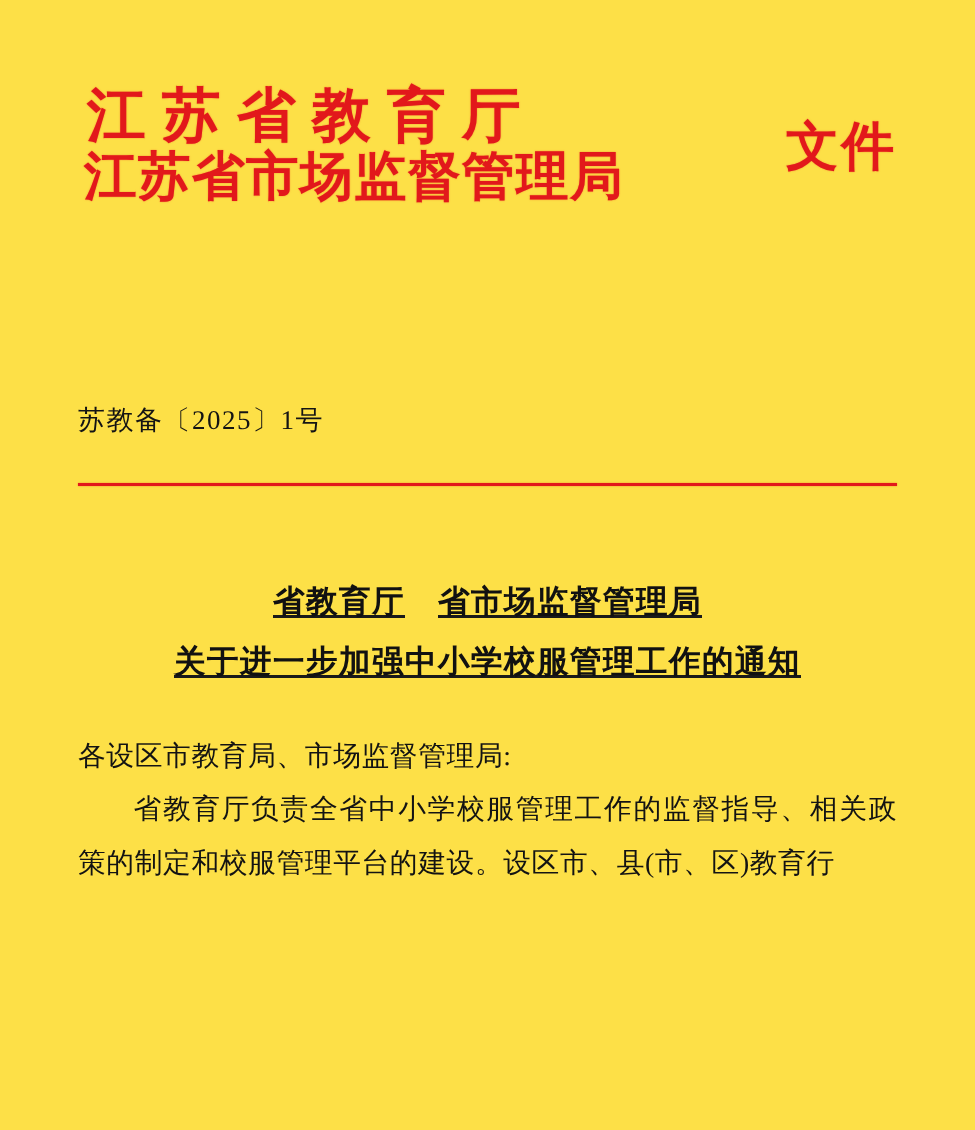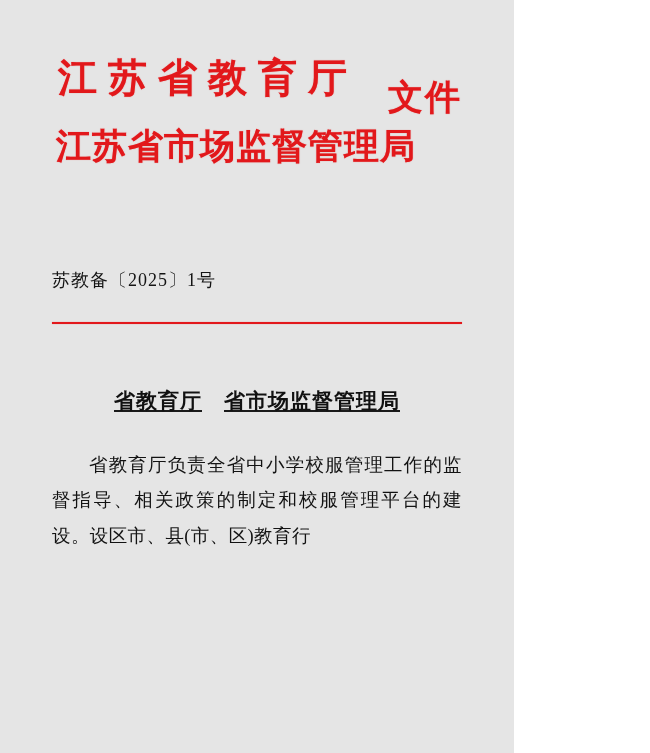--- a/index.html
+++ b/index.html
@@ -9,23 +9,23 @@
   }
   body {
     width: 650px;
     height: 753px;
     font-family: "Liberation Serif", serif;
     color: #1a1a1a;
     overflow: hidden;
   }
   .page {
     position: relative;
-    width: 514px;
+    width: 650px;
     height: 753px;
-    background: #e5e5e5;
+    background: #fde047;
     box-sizing: border-box;
     padding: 0 52px;
   }
 
   
   .letterhead {
     position: relative;
     padding-top: 58px;
     height: 136px;
   }
@@ -41,21 +41,21 @@
     text-shadow: 0 0 1px rgba(226,24,27,0.55);
   }
   .lh-line1 {
     font-size: 39px;
     letter-spacing: 11px;
     margin-left: 6px;
   }
   .lh-line2 {
     font-size: 35px;
     letter-spacing: 1px;
-    margin-top: 32px;
+    margin-top: 3px;
     margin-left: 4px;
   }
   .lh-suffix {
     position: absolute;
     right: 0;
     top: 74px;
     color: #e2181b;
     font-family: "Liberation Serif", serif;
     font-weight: bold;
     font-size: 35px;
@@ -132,19 +132,21 @@
   </div>
 
   <div class="doc-number">苏教备〔2025〕1号</div>
 
   <div class="red-rule"></div>
 
   <div class="doc-title">
     <div class="title-line title-line-1">
       <span>省教育厅</span><span class="gap"></span><span>省市场监督管理局</span>
     </div>
+    <div class="title-line title-line-2">关于进一步加强中小学校服管理工作的通知</div>
   </div>
 
   <div class="body-text">
+    <p class="para">各设区市教育局、市场监督管理局:</p>
     <p class="para indent">省教育厅负责全省中小学校服管理工作的监督指导、相关政策的制定和校服管理平台的建设。设区市、县(市、区)教育行</p>
   </div>
 
 </div>
 
 </body></html>

